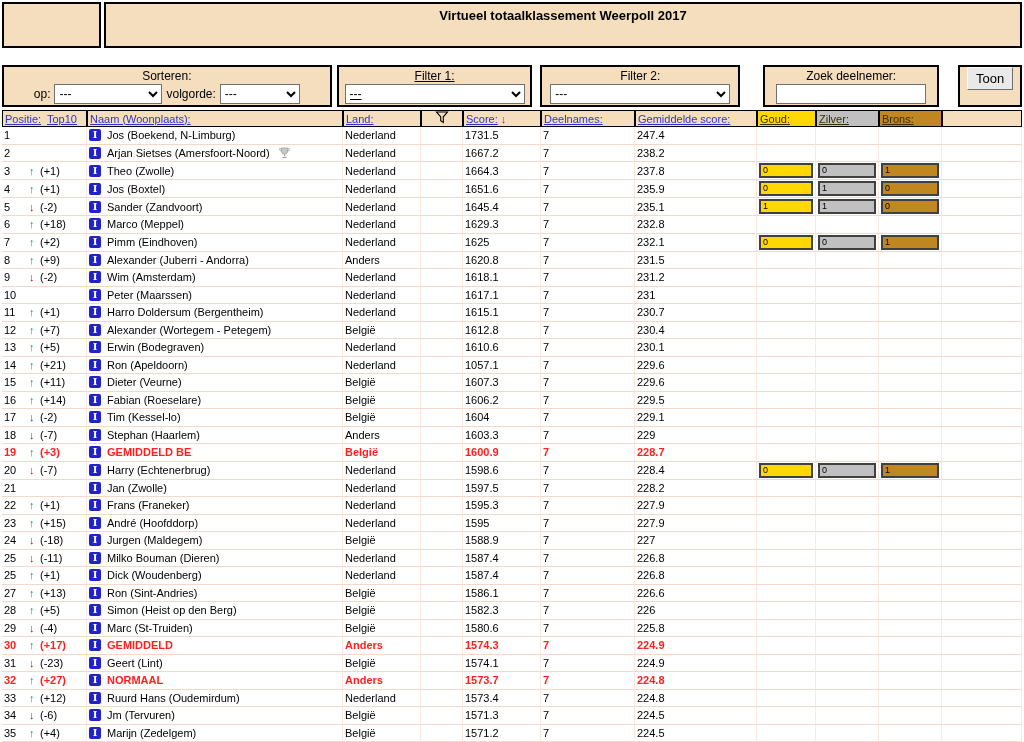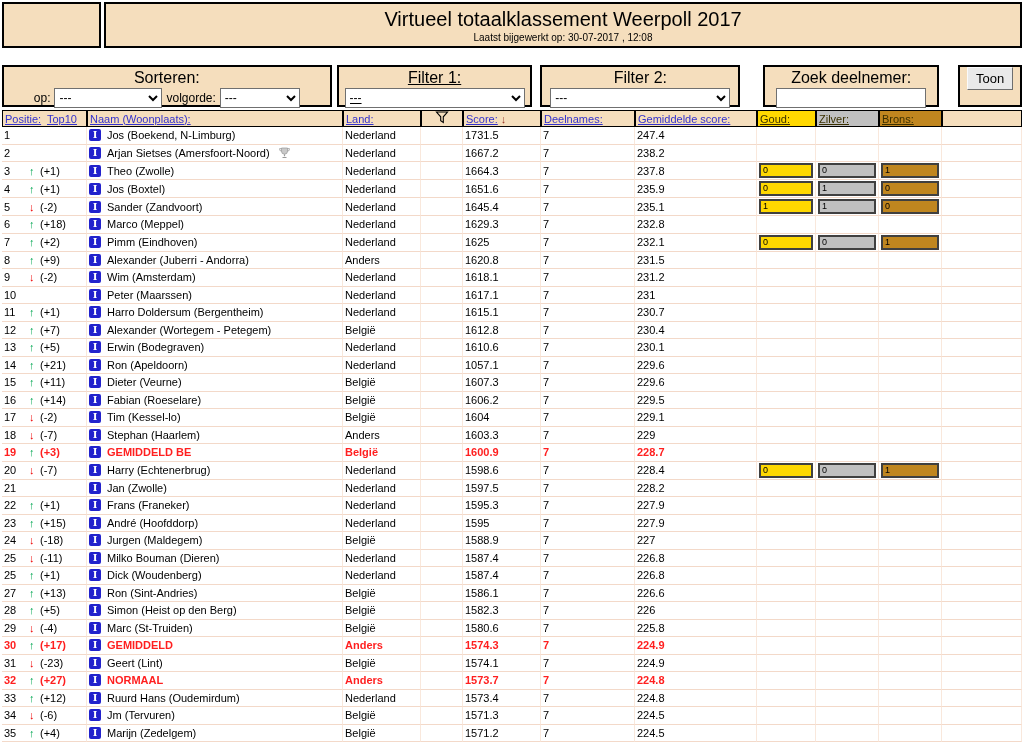--- a/index.html
+++ b/index.html
@@ -4,29 +4,29 @@
 <style>
   html,body{margin:0;padding:0;background:#fff;width:1024px;height:742px;overflow:hidden;
     font-family:"Liberation Sans","DejaVu Sans",sans-serif;color:#000;}
   .wrap{padding:2px;}
   .box{background:var(--panel-bg);border:2px solid #000;box-sizing:border-box;}
 
   
   .topbar{display:flex;gap:3px;height:46px;}
   .corner{width:99px;}
   .titlebox{flex:1;text-align:center;padding-top:4px;}
-  .title{font-size:20px;font-weight:normal;}
+  .title{font-size:13px;font-weight:bold;}
   .subtitle{font-size:10px;margin-top:1px;}
   .helpbox{width:103px;display:flex;align-items:center;justify-content:center;}
   a.link{color:var(--link);text-decoration:underline;cursor:pointer;font-size:12px;}
 
   
   .controls{display:flex;margin-top:17px;height:42px;}
   .ctl{padding-top:2px;text-align:center;font-size:12px;}
-  .ctl-label{font-size:16px;}
+  .ctl-label{font-size:12px;}
   .ctl-row{display:flex;align-items:center;justify-content:center;gap:4px;margin-top:1px;font-size:12px;}
   select,input[type=text]{font-size:12px;height:20px;border:1px solid #707070;background:#fff;
     font-family:"Liberation Sans","DejaVu Sans",sans-serif;box-sizing:border-box;}
   .sorteren{width:330px;margin-right:5px;}
   .filter1{width:196px;margin-right:8px;text-decoration:underline;}
   .filter2{width:200px;margin-right:23px;}
   .zoek{width:176px;margin-right:19px;}
   .zoek input{width:150px;}
   .f-select{width:180px;}
   .op-select{width:108px;}
@@ -70,21 +70,20 @@
 </style>
 </head>
 <body>
 
 <div class="wrap">
 
   <div class="topbar">
     <div class="box corner"></div>
     <div class="box titlebox">
       <div class="title">Virtueel totaalklassement Weerpoll 2017</div>
-      <div class="subtitle">Laatst bijgewerkt op: 30-07-2017 , 12:08</div>
     </div>
   </div>
 
   <div class="controls">
     <div class="box ctl sorteren">
       <div class="ctl-label">Sorteren:</div>
       <div class="ctl-row">
         <span>op:</span>
         <select class="op-select">
           <option>---</option>

